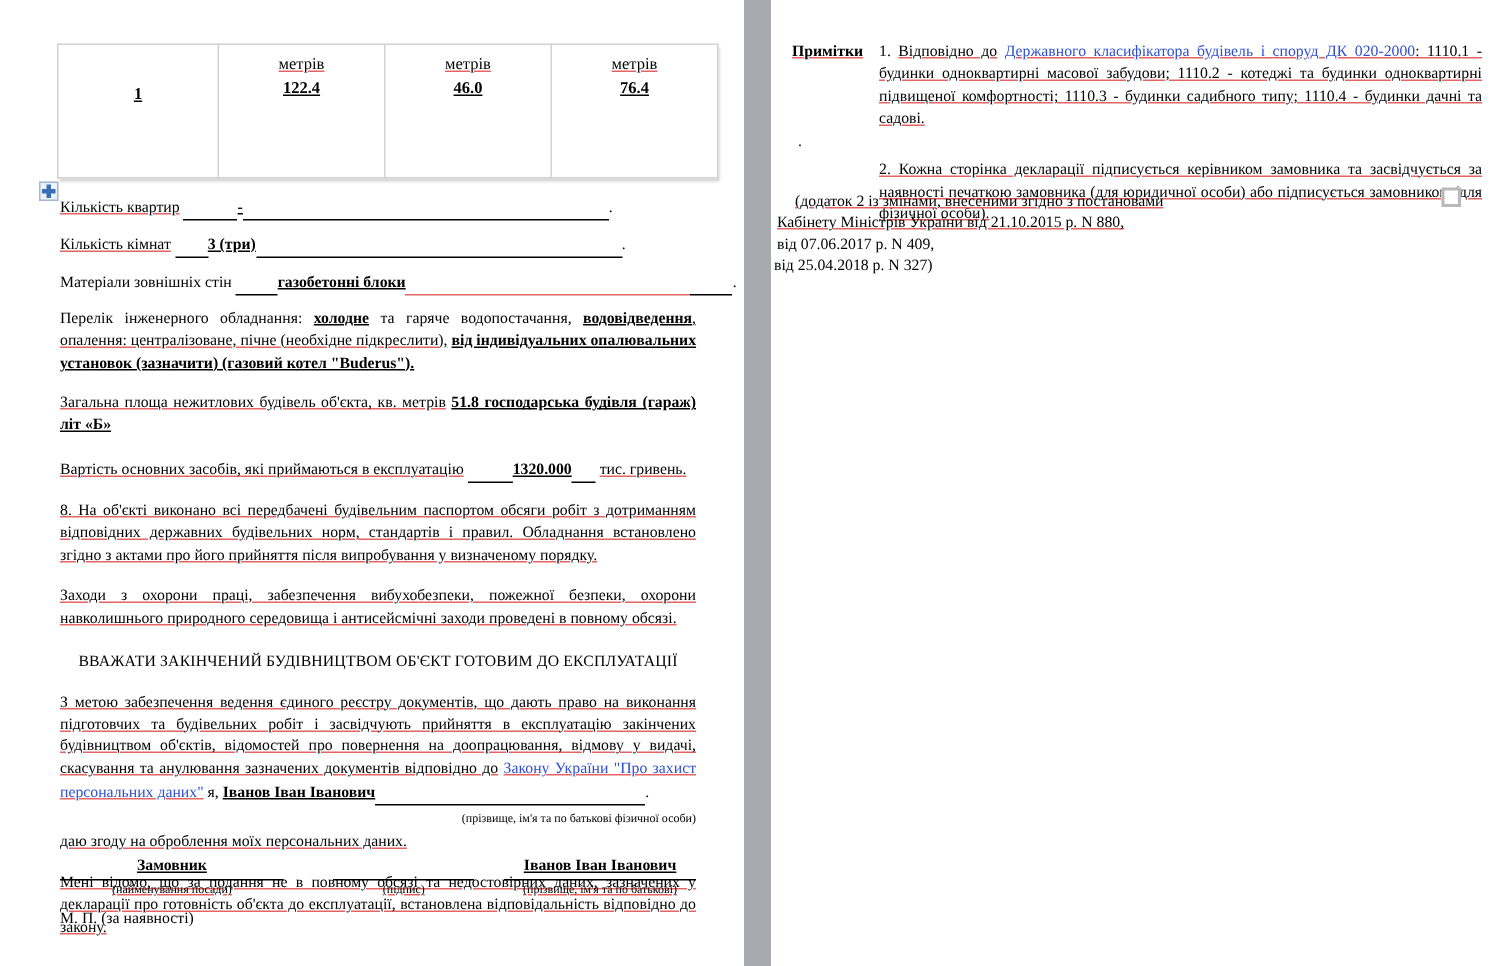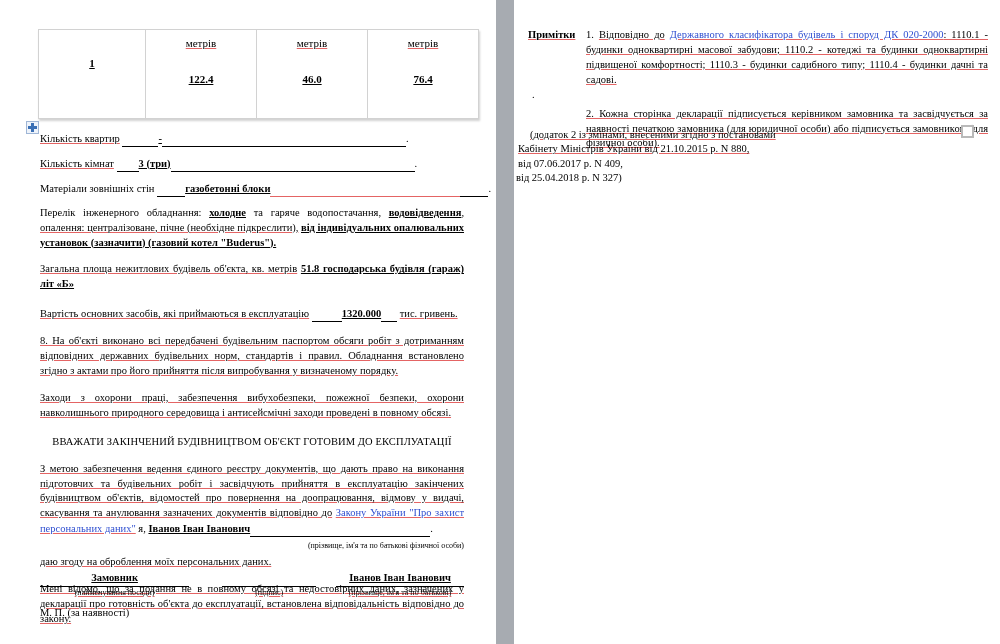--- a/index.html
+++ b/index.html
@@ -59,21 +59,21 @@
     margin-top: 20px;
     font-weight: bold;
     text-decoration: underline;
     font-size: 11px;
   }
   .unit {
     display: block;
     text-decoration: underline;
     text-decoration-color: #e46464;
     font-size: 11px;
-    margin-bottom: 24px;
+    margin-bottom: 4px;
   }
   .val {
     display: block;
     font-weight: bold;
     text-decoration: underline;
     font-size: 11px;
   }
 
   
   .tbl-handle {

